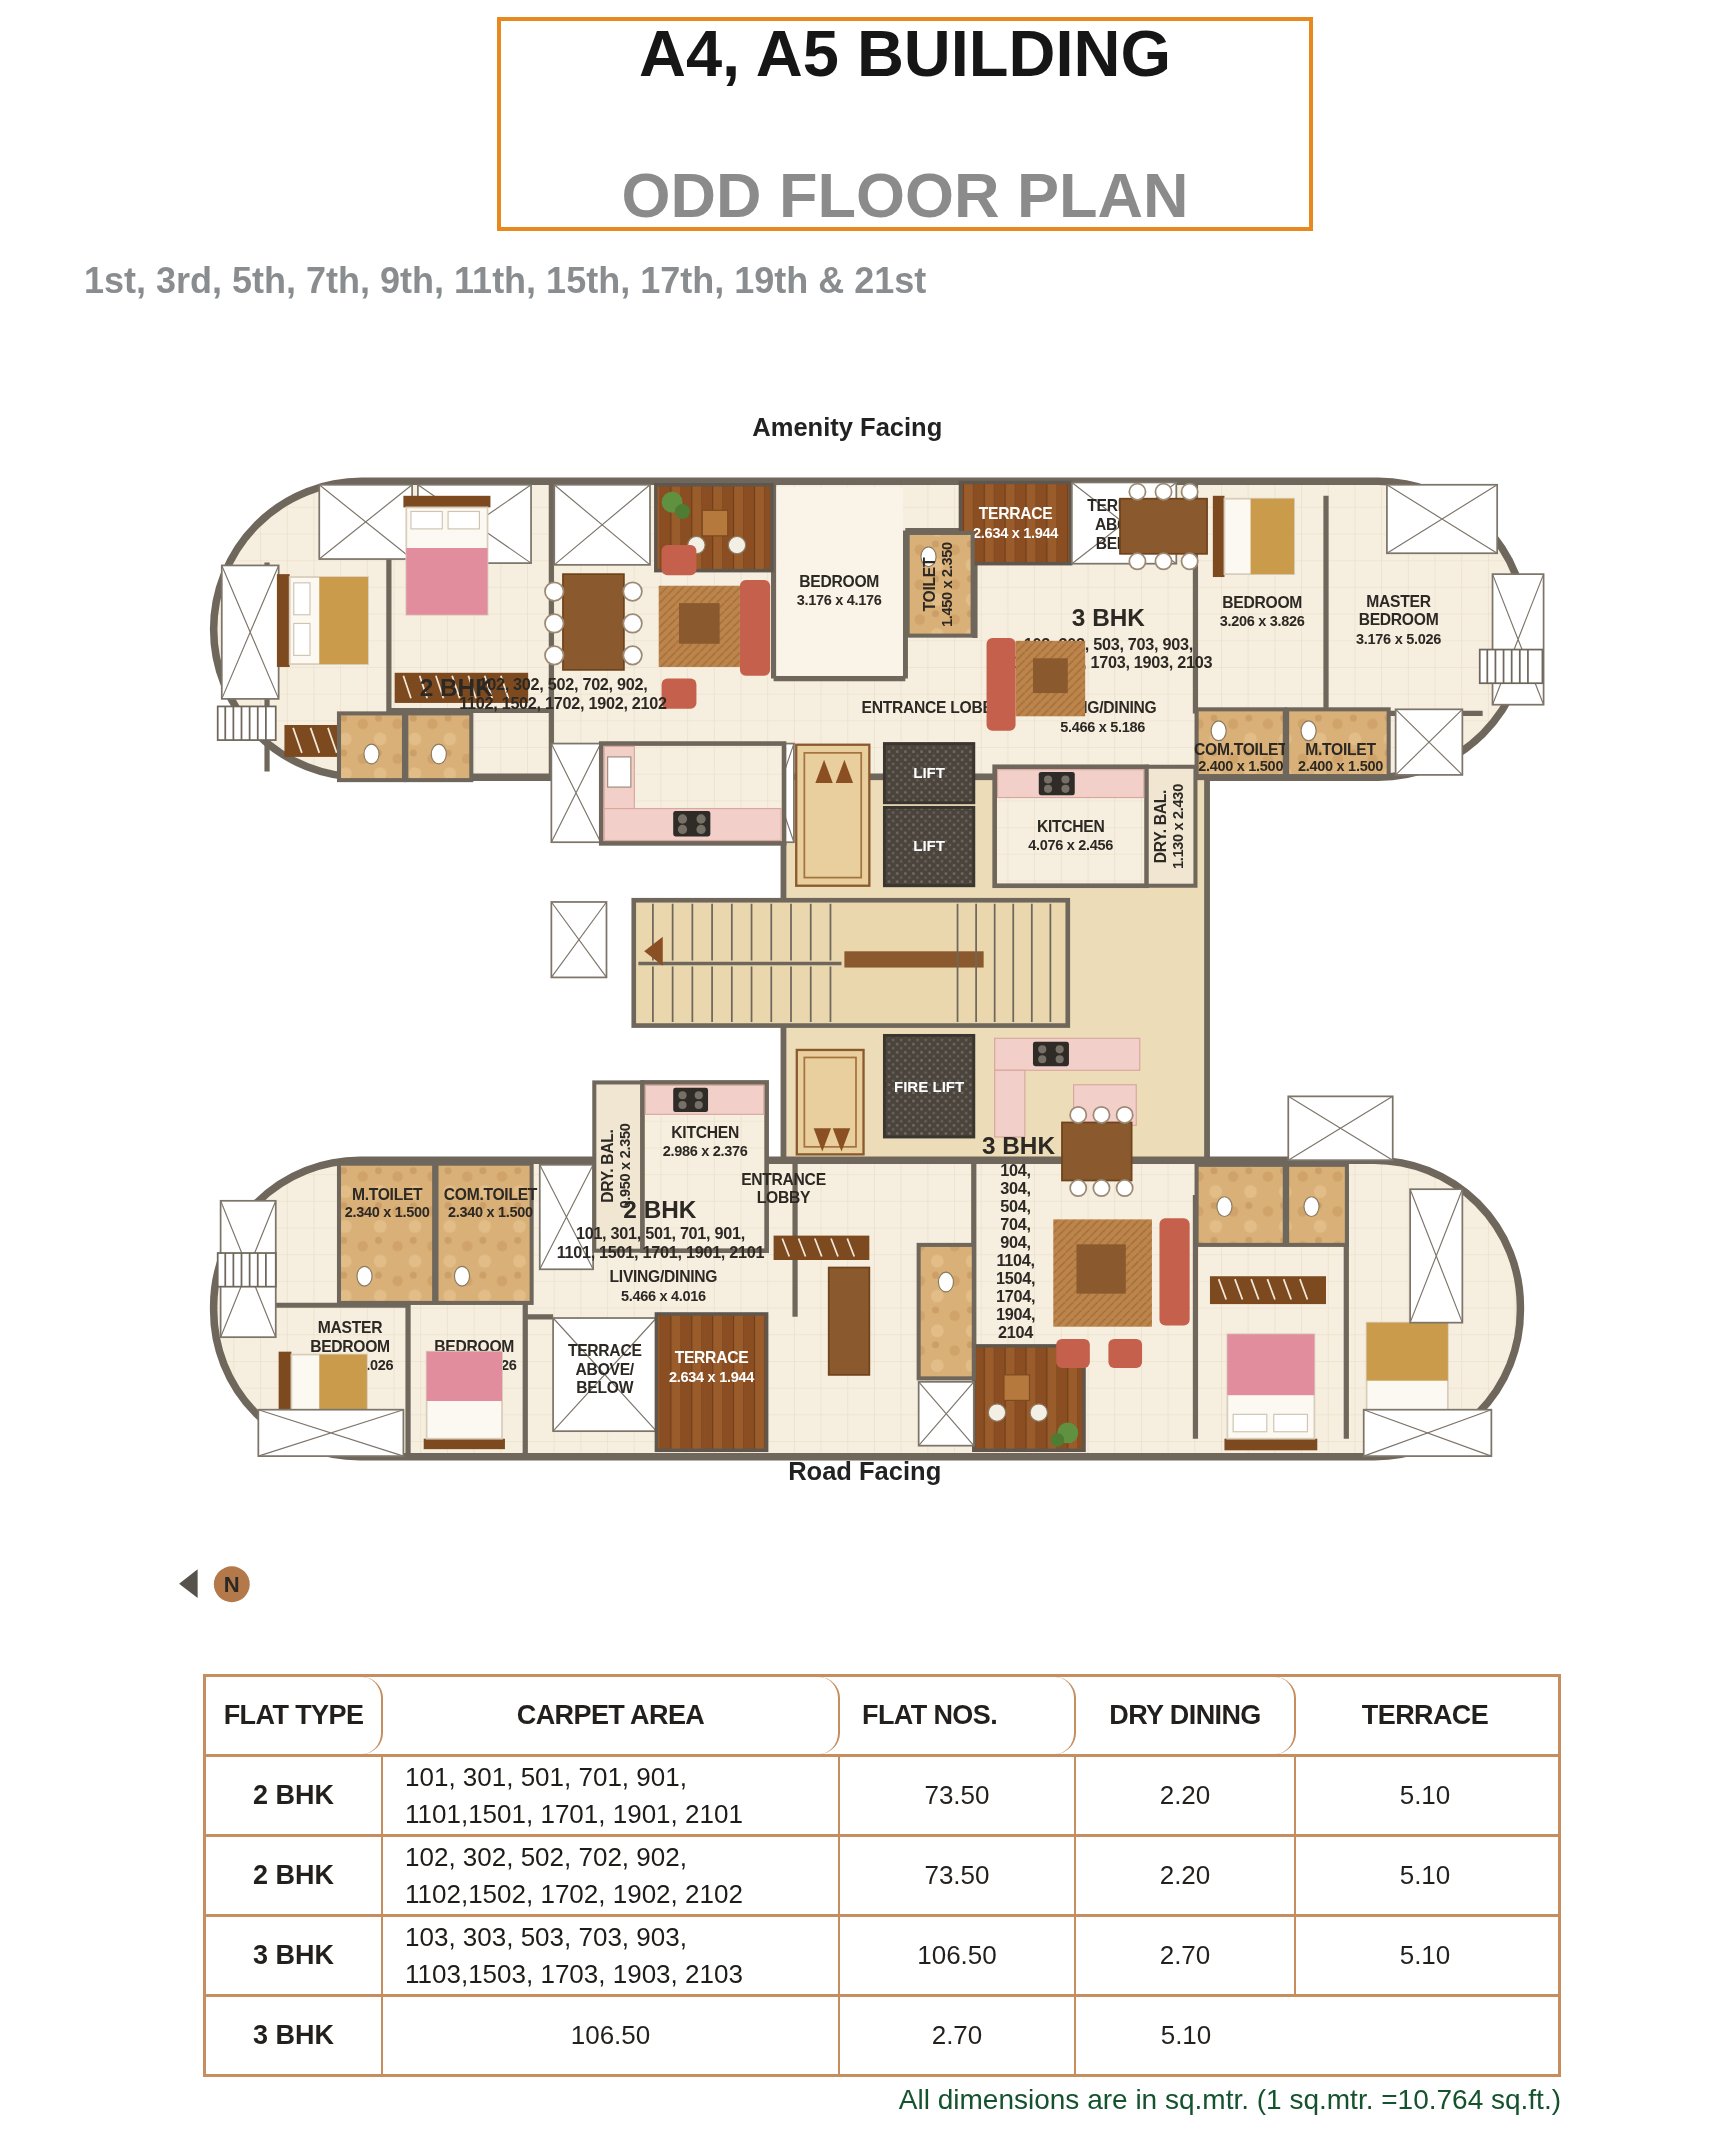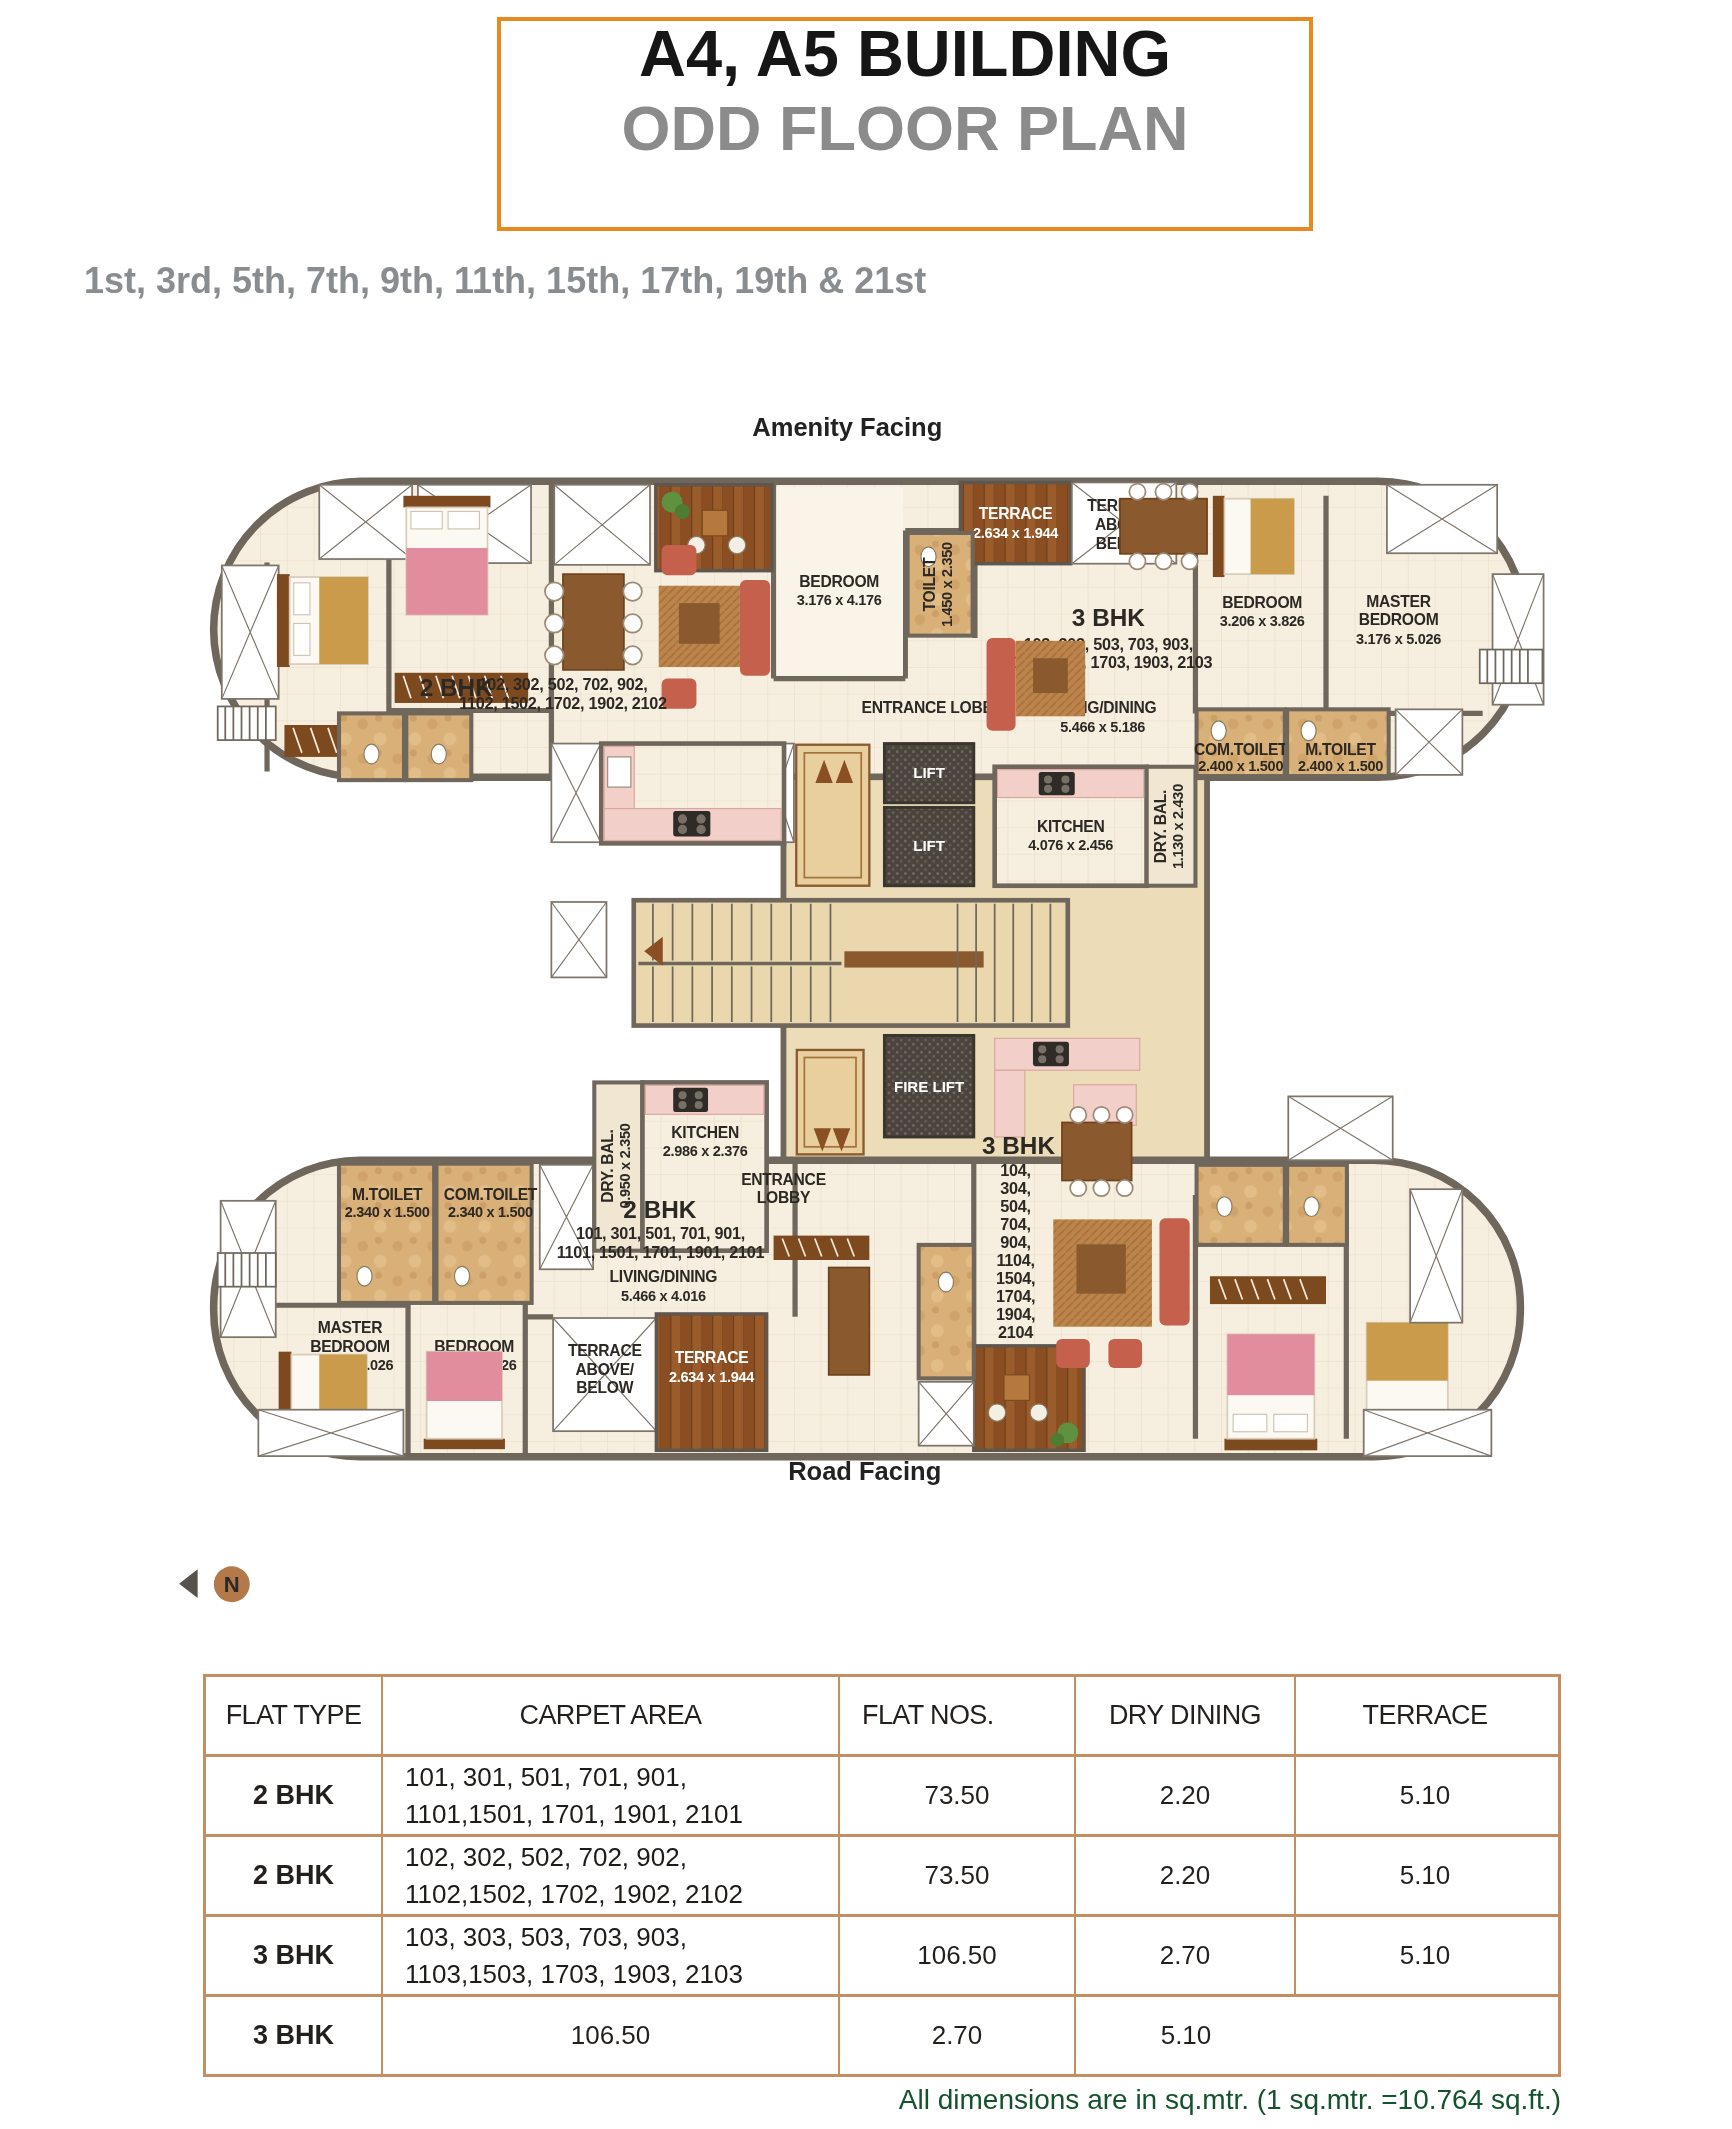--- a/index.html
+++ b/index.html
@@ -1,21 +1,21 @@
 <!DOCTYPE html>
 <html style="font-size:9.3px"><head>
 <meta charset="utf-8">
 <style>
   html,body{margin:0;padding:0;background:#ffffff;}
   .page{position:relative;width:1733px;height:2129px;background:#fff;overflow:hidden;
         font-family:"Liberation Sans","DejaVu Sans",sans-serif;}
   
   .title-box{position:absolute;left:497px;top:17.4px;width:816px;height:214px;
              border:4.6px solid #e8891f;background:#fff;box-sizing:border-box;
-             display:flex;flex-direction:column;align-items:center;justify-content:flex-start;gap:10.4px;}
+             display:flex;flex-direction:column;align-items:center;justify-content:space-between;gap:10.4px;}
   .title-main{font-size:65px;font-weight:bold;color:#161616;letter-spacing:0;line-height:1;}
   .title-sub{font-size:63px;font-weight:bold;color:#8b8b8b;letter-spacing:0;line-height:1;}
   .floors-line{position:absolute;left:84px;top:260px;width:1642px;
                font-size:36px;font-weight:bold;color:#8a8d90;}
   
   .plan-svg{position:absolute;left:180px;top:400px;width:1381px;height:1120px;}
   text{font-family:"Liberation Sans","DejaVu Sans",sans-serif;font-weight:bold;fill:#2c2824;}
   .facing{font-size:44px;fill:#222;}
   .rm{font-size:27px;letter-spacing:-0.5px;}
   .dim{font-size:25px;letter-spacing:-0.5px;}
@@ -26,21 +26,21 @@
   
   .compass{position:absolute;left:171px;top:1561px;width:110px;height:58px;}
   
   .flat-table{position:absolute;left:203px;top:1674px;width:1358px;box-sizing:border-box;
               border:3.5px solid #c68d5e;}
   .trow{display:grid;grid-template-columns:177px 457px 236px 220px 258px;}
   .trow + .trow{border-top:3.5px solid #c68d5e;}
   .cell{border-right:2.9px solid #c68d5e;min-height:77px;display:flex;flex-direction:column;
         justify-content:center;align-items:center;color:#231f1c;box-sizing:border-box;}
   .cell:last-child{border-right:none;}
-  .cell.hd{font-size:27px;font-weight:normal;letter-spacing:-0.6px;}
+  .cell.hd{font-size:27px;font-weight:bold;letter-spacing:-0.6px;border-radius:21px;}
   .cell.left{align-items:flex-start;padding-left:22px;}
   .cell.type{font-size:27px;font-weight:bold;}
   .cell.flats{font-size:26px;line-height:1.4;color:#1e1b18;}
   .cell.num{font-size:26px;}
   .footer-note{position:absolute;left:203px;top:2084px;width:1358px;text-align:right;
                font-size:28px;color:#14532d;}
 </style>
 </head>
 <body>
 

